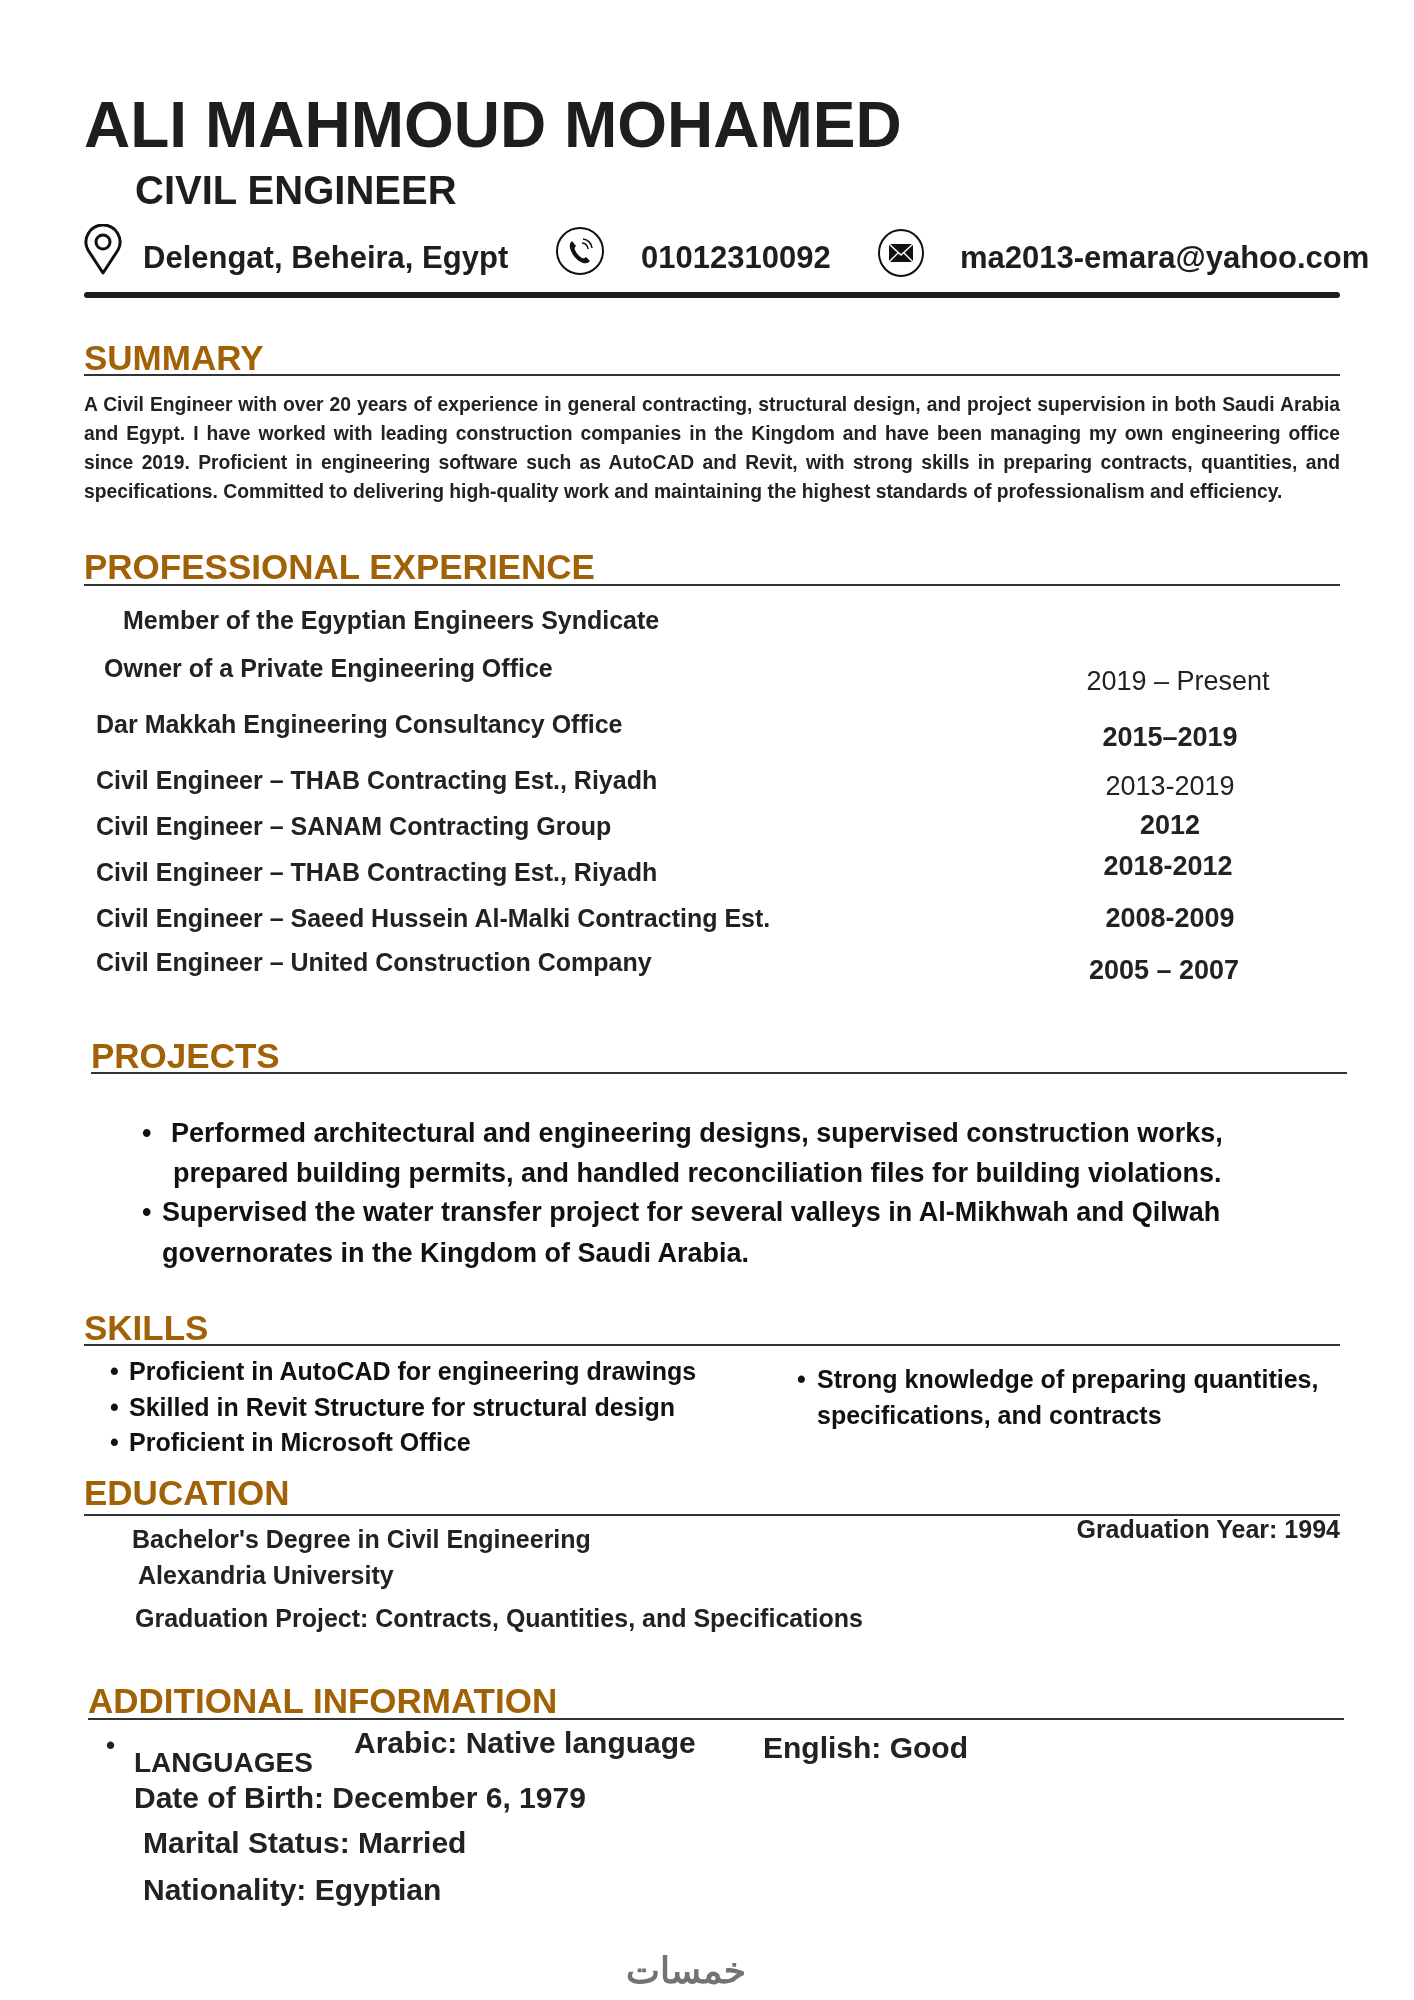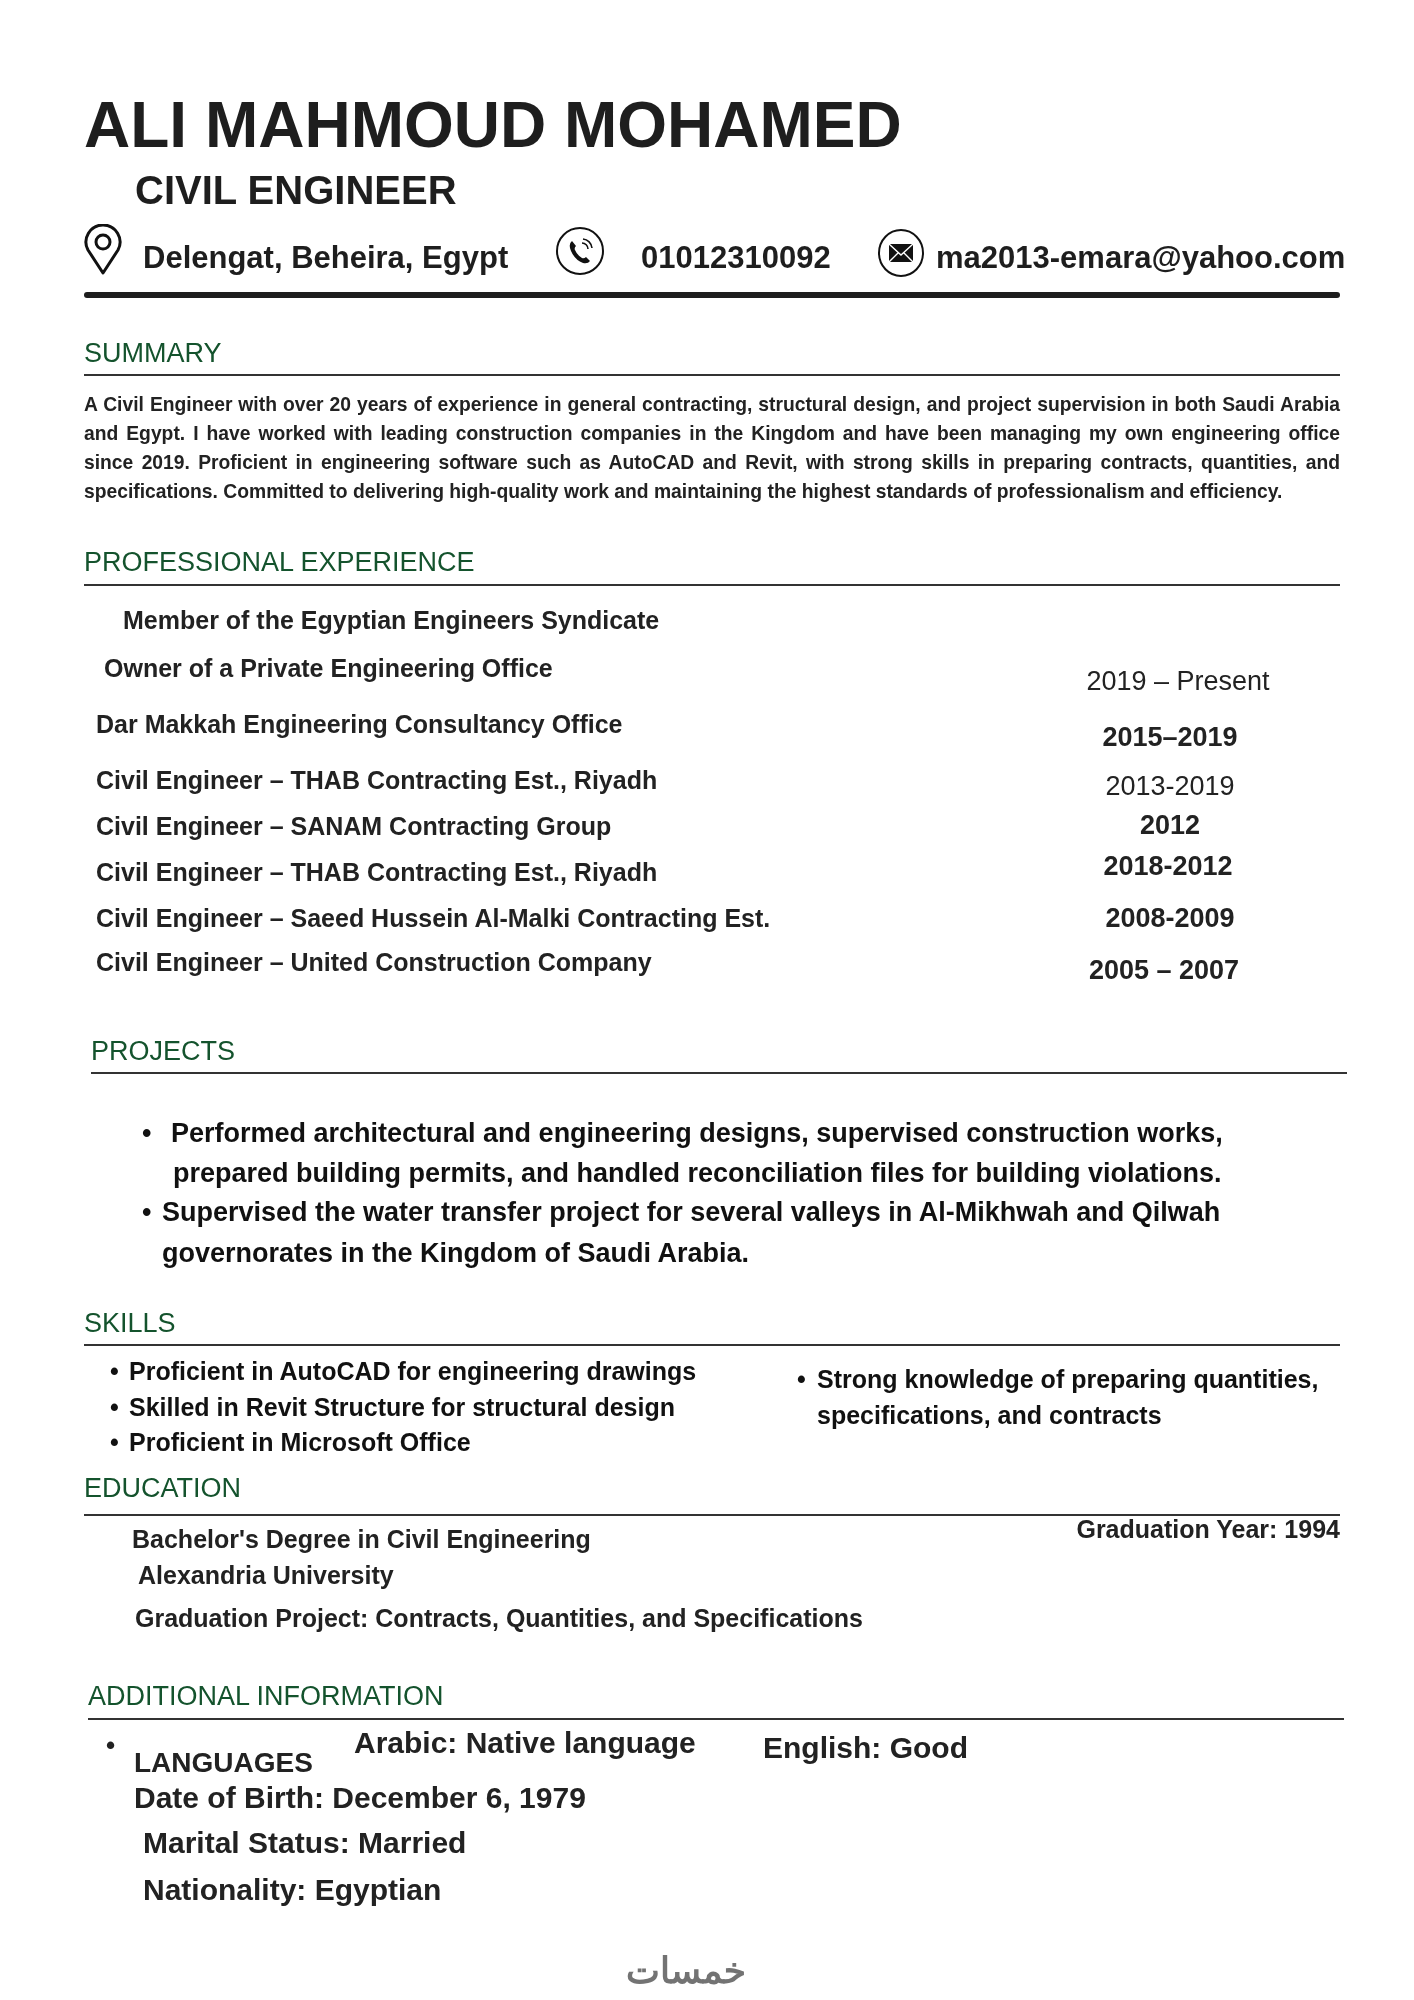--- a/index.html
+++ b/index.html
@@ -4,21 +4,21 @@
 <style>
   html, body { margin:0; padding:0; }
   body { width:1414px; height:2000px; background:#ffffff; position:relative; overflow:hidden;
          font-family:"Liberation Sans", sans-serif; color:#1f1f1f; }
   .abs { position:absolute; white-space:nowrap; }
   .name { left:84px; top:88px; font-size:64px; font-weight:bold; letter-spacing:0px; color:#1e1e1e; }
   .title { left:135px; top:168px; font-size:40px; font-weight:bold; color:#1e1e1e;text-align:right; }
   .contact-text { font-size:31px; font-weight:bold; color:#1e1e1e; top:240px; }
   .icon { position:absolute; }
   .thick-line { position:absolute; left:84px; top:292px; width:1256px; height:6px; background:#1e1e1e; border-radius:3px; }
-  .sec-h { font-size:27px; font-weight:normal; color:#14532d; }
+  .sec-h { font-size:35px; font-weight:bold; color:#a16207; }
   .rule { position:absolute; height:2px; background:#333; }
   .summary { position:absolute; left:84px; top:390px; width:1256px; font-size:19.3px; font-weight:bold;
              line-height:29px; text-align:justify; color:#222; }
   .exp { font-size:25px; font-weight:bold; color:#222; }
   .date { font-size:27px; color:#222; text-align:center; width:260px; }
   .date.b { font-weight:bold; }
   .proj { font-size:27px; font-weight:bold; color:#111; }
   .skill { font-size:25px; font-weight:bold; color:#111; }
   .edu { font-size:25px; font-weight:bold; color:#222; }
   .add { font-size:30px; font-weight:bold; color:#222; }
@@ -48,21 +48,21 @@
 </span>
 <div class="abs contact-text" style="left:641px;">01012310092</div>
 
 <span class="icon" style="left:877px;top:228px;">
   <svg width="48" height="50" viewBox="0 0 48 50">
     <ellipse cx="24" cy="25" rx="22" ry="23" fill="none" stroke="#111" stroke-width="2"></ellipse>
     <rect x="12" y="16" width="24" height="18" fill="#111"></rect>
     <path d="M12 16 L24 27 L36 16 M12 34 L21 25 M36 34 L27 25" fill="none" stroke="#fff" stroke-width="1.4"></path>
   </svg>
 </span>
-<div class="abs contact-text" style="left:936px;text-align:center;">ma2013-emara@yahoo.com</div>
+<div class="abs contact-text" style="left:960px;text-align:center;">ma2013-emara@yahoo.com</div>
 
 <div class="thick-line"></div>
 
 <div class="abs sec-h" style="left:84px;top:338px;">SUMMARY</div>
 <div class="rule" style="left:84px;top:374px;width:1256px;"></div>
 <div class="summary">A Civil Engineer with over 20 years of experience in general contracting, structural design, and project supervision in both Saudi Arabia and Egypt. I have worked with leading construction companies in the Kingdom and have been managing my own engineering office since 2019. Proficient in engineering software such as AutoCAD and Revit, with strong skills in preparing contracts, quantities, and specifications. Committed to delivering high-quality work and maintaining the highest standards of professionalism and efficiency.</div>
 
 <div class="abs sec-h" style="left:84px;top:547px;">PROFESSIONAL EXPERIENCE</div>
 <div class="rule" style="left:84px;top:584px;width:1256px;"></div>
 

